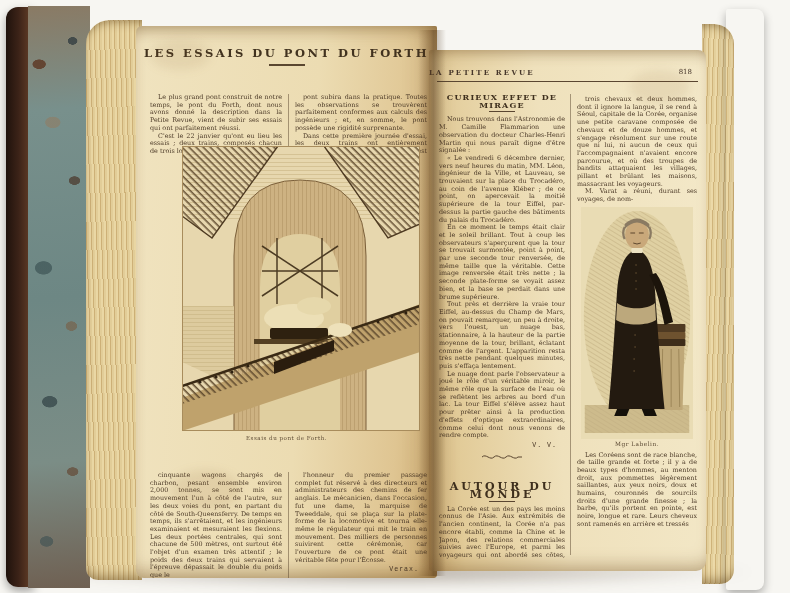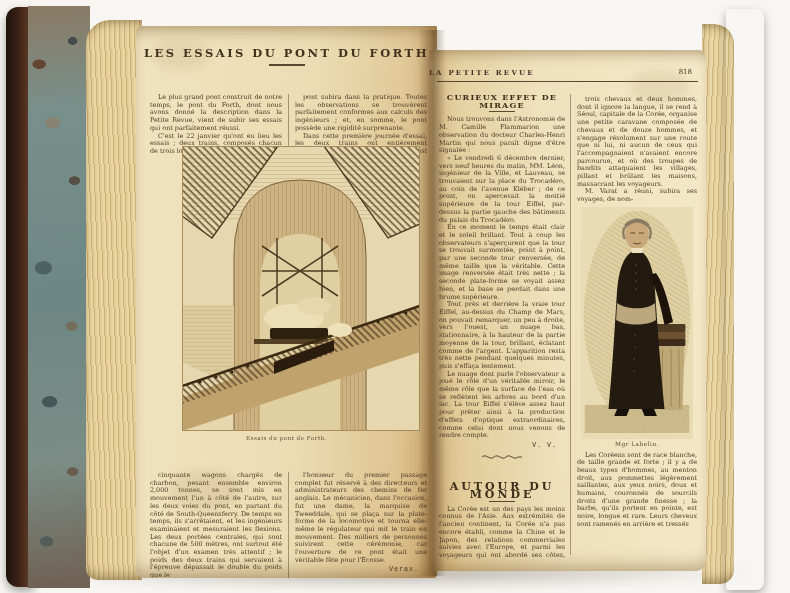--- a/index.html
+++ b/index.html
@@ -231,21 +231,21 @@
         </svg>
       </div>
       <h2 class="h-article h-monde">AUTOUR DU MONDE</h2>
       <div class="rule-sm"></div>
       <p>La Corée est un des pays les moins connus de l'Asie. Aux extrémités de l'ancien continent, la Corée n'a pas encore établi, comme la Chine et le Japon, des relations commerciales suivies avec l'Europe, et parmi les voyageurs qui ont abordé ses côtes, bien peu ont dépassé Séoul, sa capitale. M. Varat est le premier Européen qui ait osé traverser la Corée en passant par Takou et Fousan ; c'est le seul qui ait étudié aussi soigneusement l'ethnographie de ce pays.</p>
 
     </div>
 
     <div class="abs rp-col-right print">
       <p>trois chevaux et deux hommes, dont il ignore la langue, il se rend à Séoul, capitale de la Corée, organise une petite caravane composée de chevaux et de douze hommes, et s'engage résolument sur une route que ni lui, ni aucun de ceux qui l'accompagnaient n'avaient encore parcourue, et où des troupes de bandits attaquaient les villages, pillant et brûlant les maisons, massacrant les voyageurs.</p>
-      <p>M. Varat a réuni, subira ses voyages, de nom-</p>
+      <p>M. Varat a réuni, durant ses voyages, de nom-</p>
 
       <div class="portrait">
         <svg viewBox="0 0 118 232" preserveAspectRatio="none" aria-hidden="true">
           <defs>
             <pattern id="phatch" width="4" height="4" patternUnits="userSpaceOnUse" patternTransform="rotate(30)">
               <rect width="4" height="1" fill="#c4b184"></rect>
             </pattern>
           </defs>
           <rect width="118" height="232" fill="#ead candies" opacity="0"></rect>
           <rect width="118" height="232" fill="#e9dcb4"></rect>

